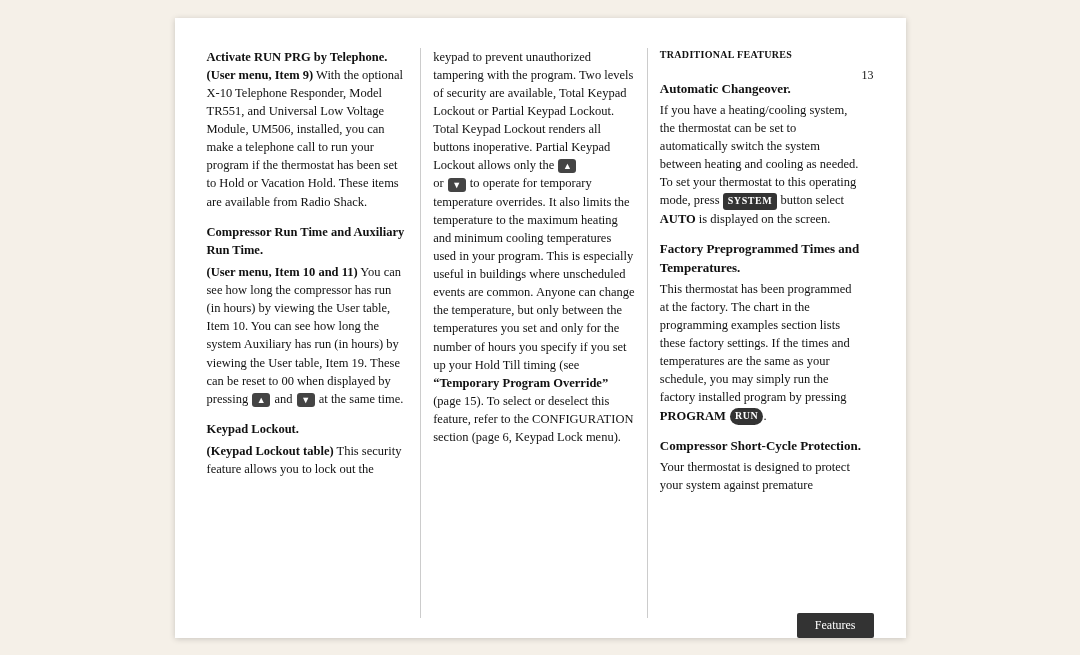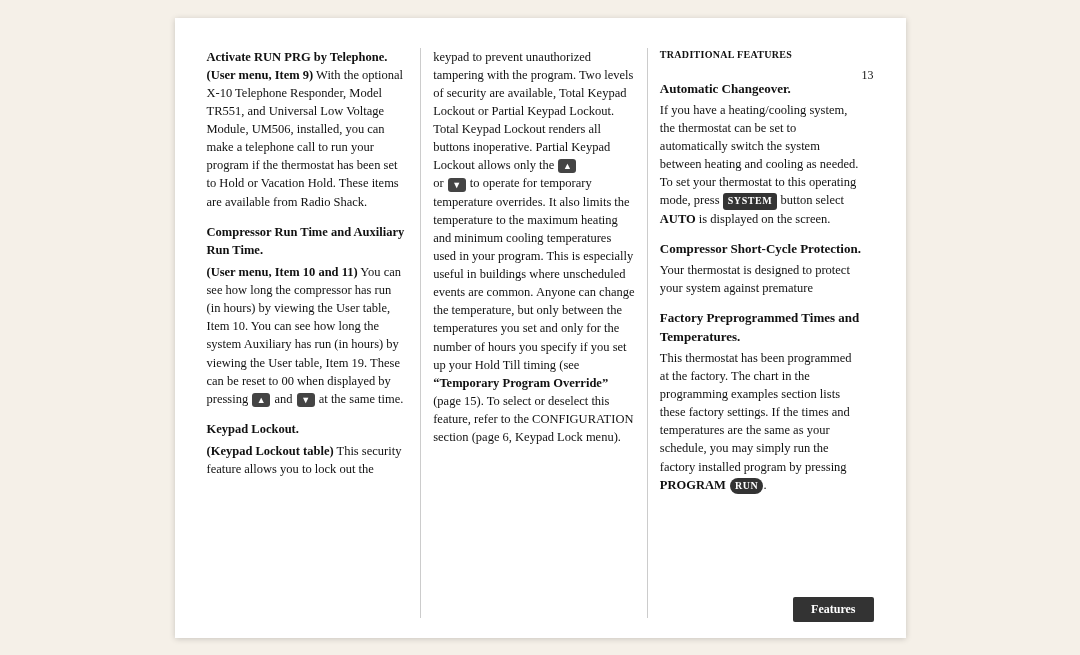--- a/index.html
+++ b/index.html
@@ -101,26 +101,26 @@
       transform: translateX(-50%);
     }
     .page-number {
       text-align: center;
       font-size: 12px;
       margin-top: 20px;
       margin-bottom: 2px;
     }
     .features-tab {
       position: absolute;
-      bottom: 16px;
+      bottom: 0;
       right: 32px;
       background: #333;
       color: #fff;
       font-size: 12px;
-      font-weight: bold;
+      font-weight: normal;
       padding: 5px 18px;
       border-radius: 2px;
       font-family: 'Times New Roman', Times, serif;
     }
     .run-badge {
       display: inline-flex;
       align-items: center;
       background: #333;
       color: #fff;
       border-radius: 10px;
@@ -202,31 +202,31 @@
         <p class="traditional-header">TRADITIONAL FEATURES</p>
         <p class="bold subsection-title">Automatic Changeover.</p>
         <p>
           <span>If you have a heating/cooling system, the thermostat can be set to automatically switch the system between heating and cooling as needed. To set your thermostat to this operating mode, press</span>
           <span class="system-badge">SYSTEM</span>
           <span> button select </span><span class="bold">AUTO</span><span> is displayed on the screen.</span>
         </p>
       </div>
 
       <div class="section">
-        <p class="bold subsection-title">Compressor Short-Cycle Protection.</p>
-        <p>Your thermostat is designed to protect your system against premature</p>
-      </div>
-
-      <div class="section">
         <p class="bold subsection-title">Factory Preprogrammed Times and Temperatures.</p>
         <p>
           <span>This thermostat has been programmed at the factory. The chart in the programming examples section lists these factory settings. If the times and temperatures are the same as your schedule, you may simply run the factory installed program by pressing</span>
           <span class="bold">PROGRAM</span>
           <span class="run-badge">RUN</span><span>.</span>
         </p>
       </div>
+
+      <div class="section">
+        <p class="bold subsection-title">Compressor Short-Cycle Protection.</p>
+        <p>Your thermostat is designed to protect your system against premature</p>
+      </div>
     </div>
   </div>
 
   <div class="page-number">13</div>
 
   <div class="features-tab">Features</div>
 </div>
 
 </body></html>

